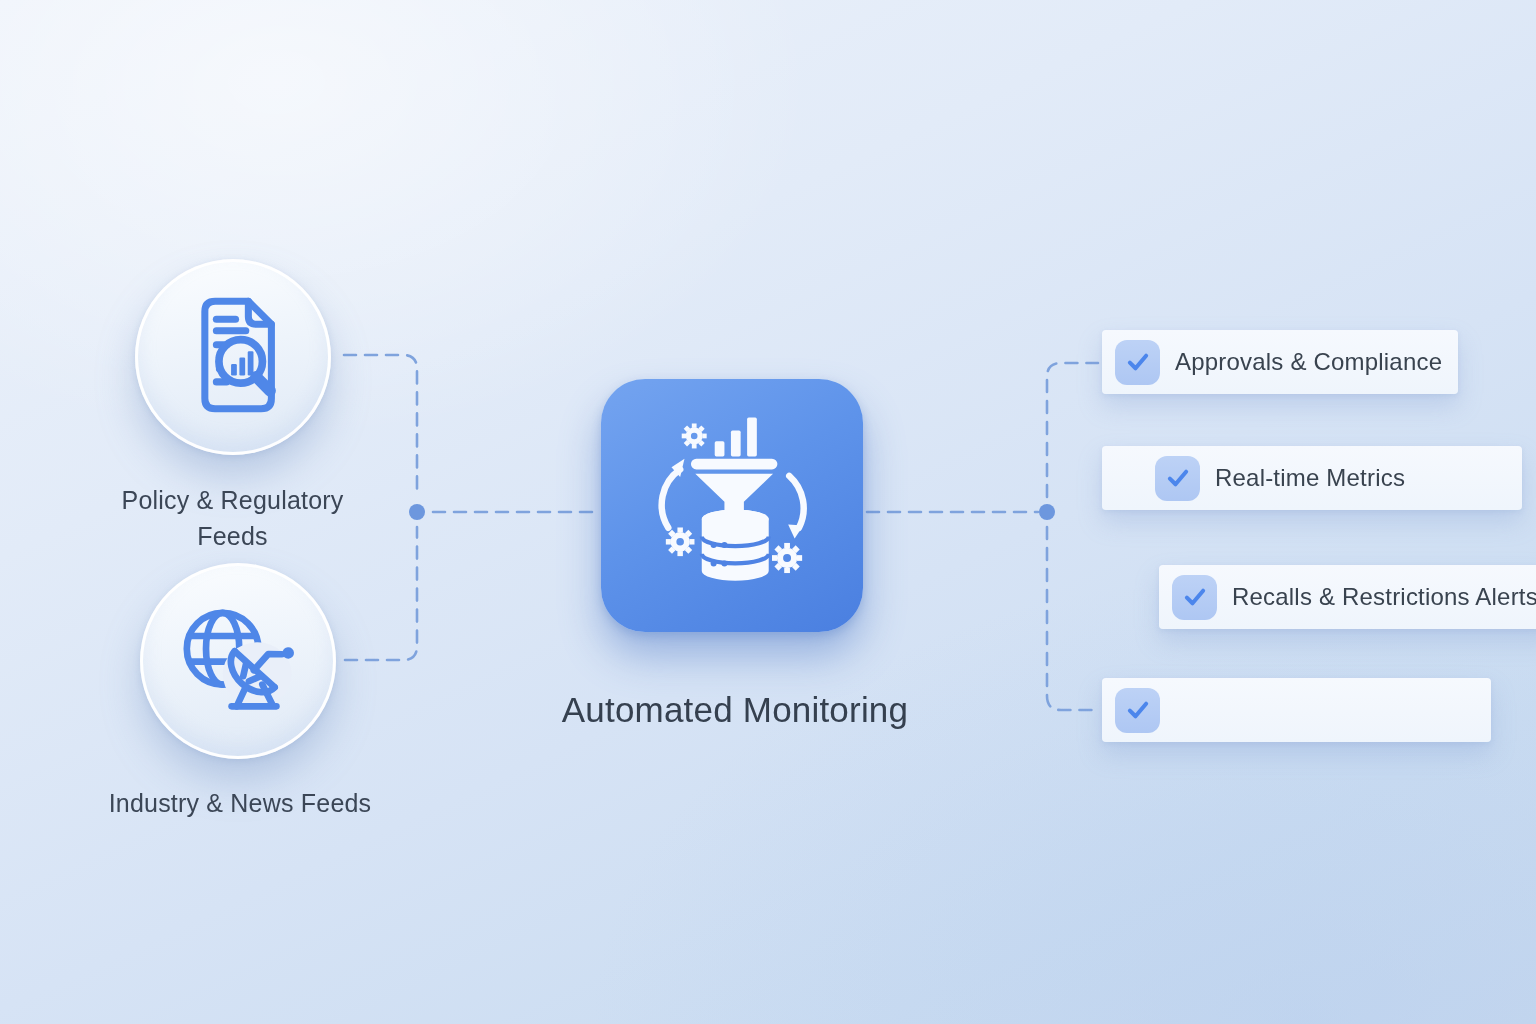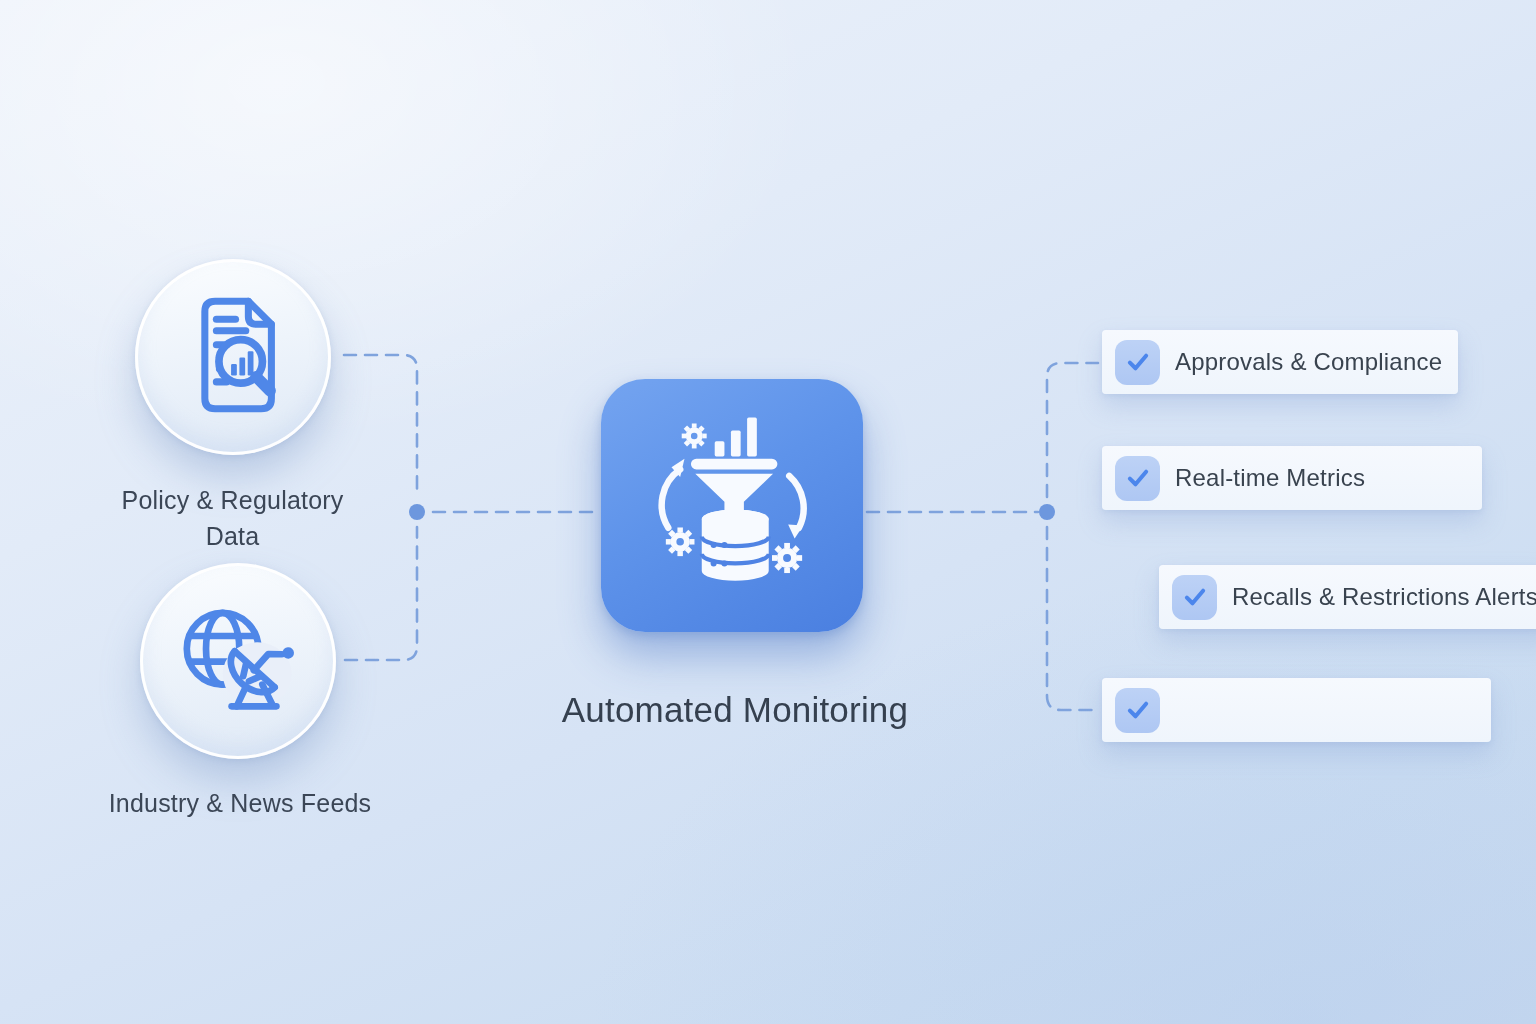--- a/index.html
+++ b/index.html
@@ -56,21 +56,21 @@
   }
 
   
   .card{
     position:absolute;height:64px;border-radius:4px;z-index:2;
     background:linear-gradient(180deg,#f6f9fe 0%, #eff5fc 100%);
     box-shadow:0 12px 24px rgba(126,156,208,.28), 0 2px 5px rgba(140,165,210,.18);
     display:flex;align-items:center;
   }
   .card-1{left:1102px;top:330px;width:356px;}
-  .card-2{left:1102px;top:446px;width:380px;}
+  .card-2{left:1102px;top:446px;width:380px;padding-left:40px;}
   .card-3{left:1159px;top:565px;width:399px;}
   .card-4{left:1102px;top:678px;width:389px;}
   .checkbox{
     width:45px;height:45px;margin-left:13px;border-radius:12px;flex:0 0 auto;
     background:linear-gradient(180deg,#bdd2f6 0%, #aec7f3 100%);
     display:flex;align-items:center;justify-content:center;
   }
   .checkbox svg{width:30px;height:30px;}
   .card-text{
     margin-left:15px;color:#39434f;font-size:24px;font-weight:500;letter-spacing:.2px;
@@ -107,21 +107,21 @@
         <circle cx="56" cy="55" r="17" stroke-width="6"></circle>
         <rect x="48.5" y="57" width="4.5" height="9" rx="1" fill="#4f87e8" stroke="none"></rect>
         <rect x="55" y="52" width="4.5" height="14" rx="1" fill="#4f87e8" stroke="none"></rect>
         <rect x="61.5" y="47" width="4.5" height="19" rx="1" fill="#4f87e8" stroke="none"></rect>
         <path d="M68,67 L79,78" stroke-width="9"></path>
       </svg>
     </span>
   </div>
   <div class="source-label policy">
     <div>Policy &amp; Regulatory</div>
-    <div>Data</div>
+    <div>Feeds</div>
   </div>
 
   <div class="source-circle industry">
     <span>
       <svg viewBox="0 0 100 100" fill="none" stroke="#4f87e8" stroke-width="5.2" stroke-linecap="round" stroke-linejoin="round">
         <circle cx="38" cy="42" r="28"></circle>
         <path d="M12.5,32 H63.5"></path>
         <path d="M12.5,52 H63.5"></path>
         <ellipse cx="38" cy="42" rx="13" ry="28"></ellipse>
         <ellipse cx="65" cy="62" rx="27" ry="25" fill="#e9eff9" stroke="none"></ellipse>

